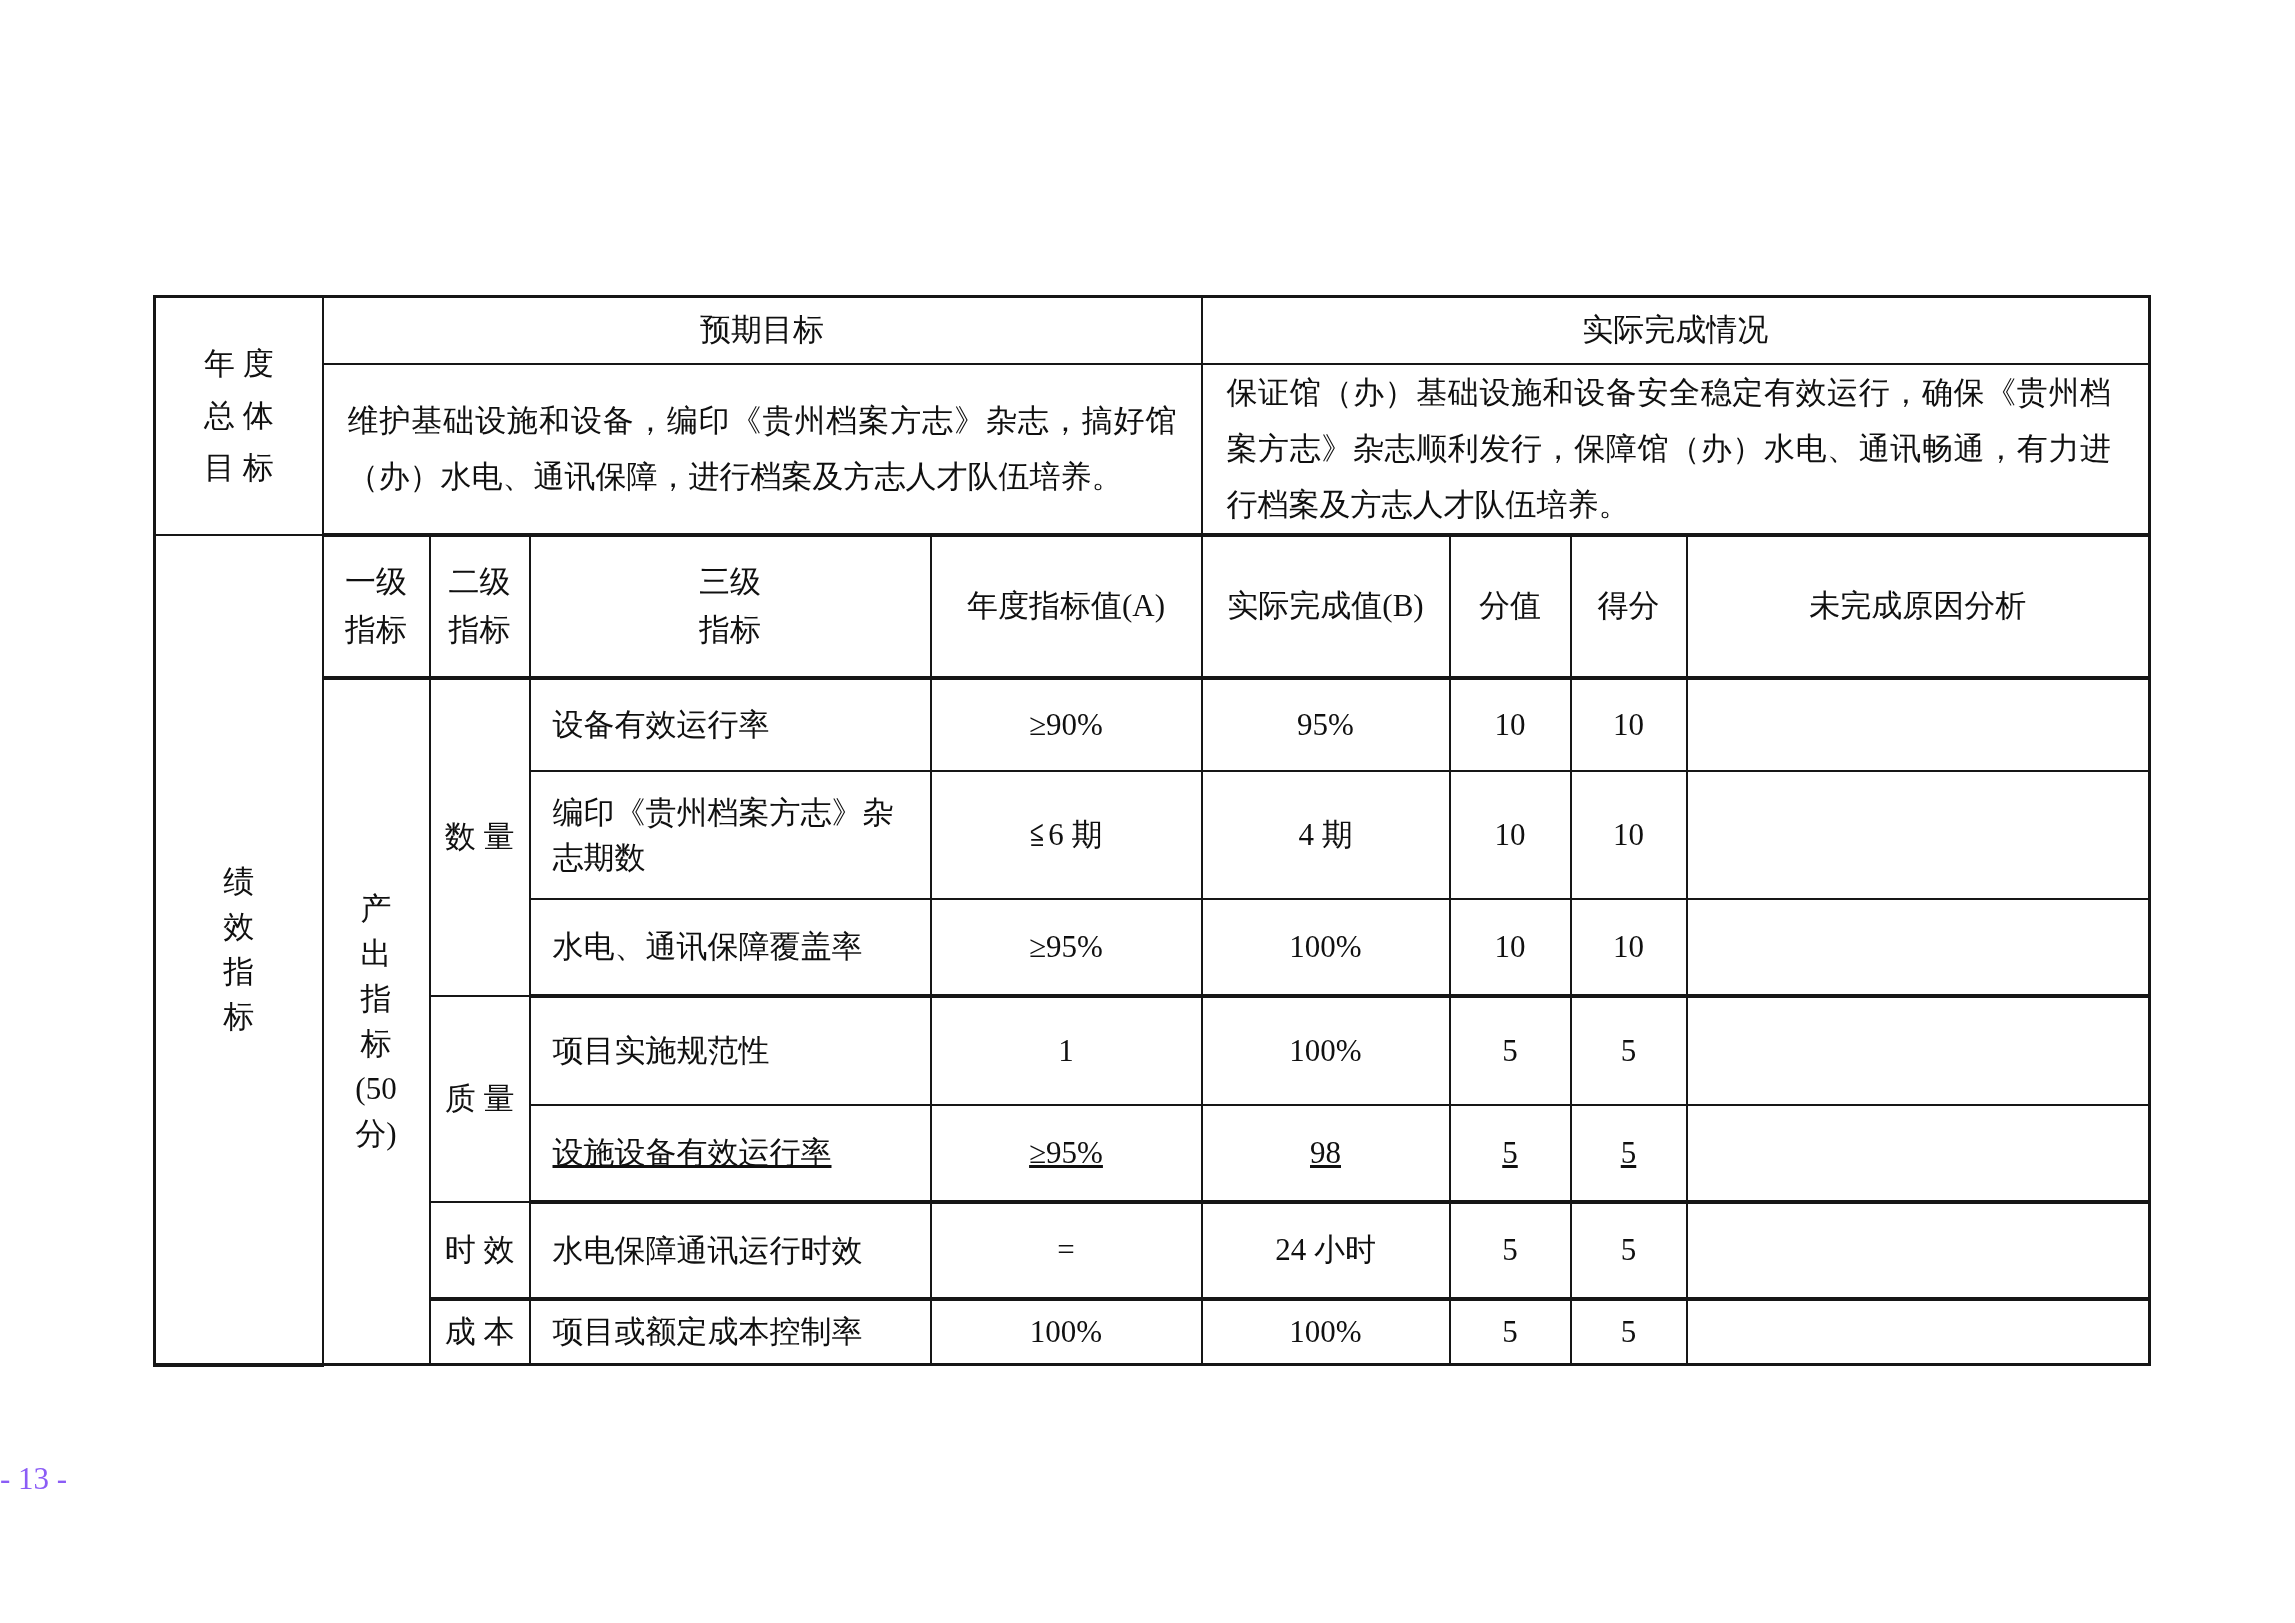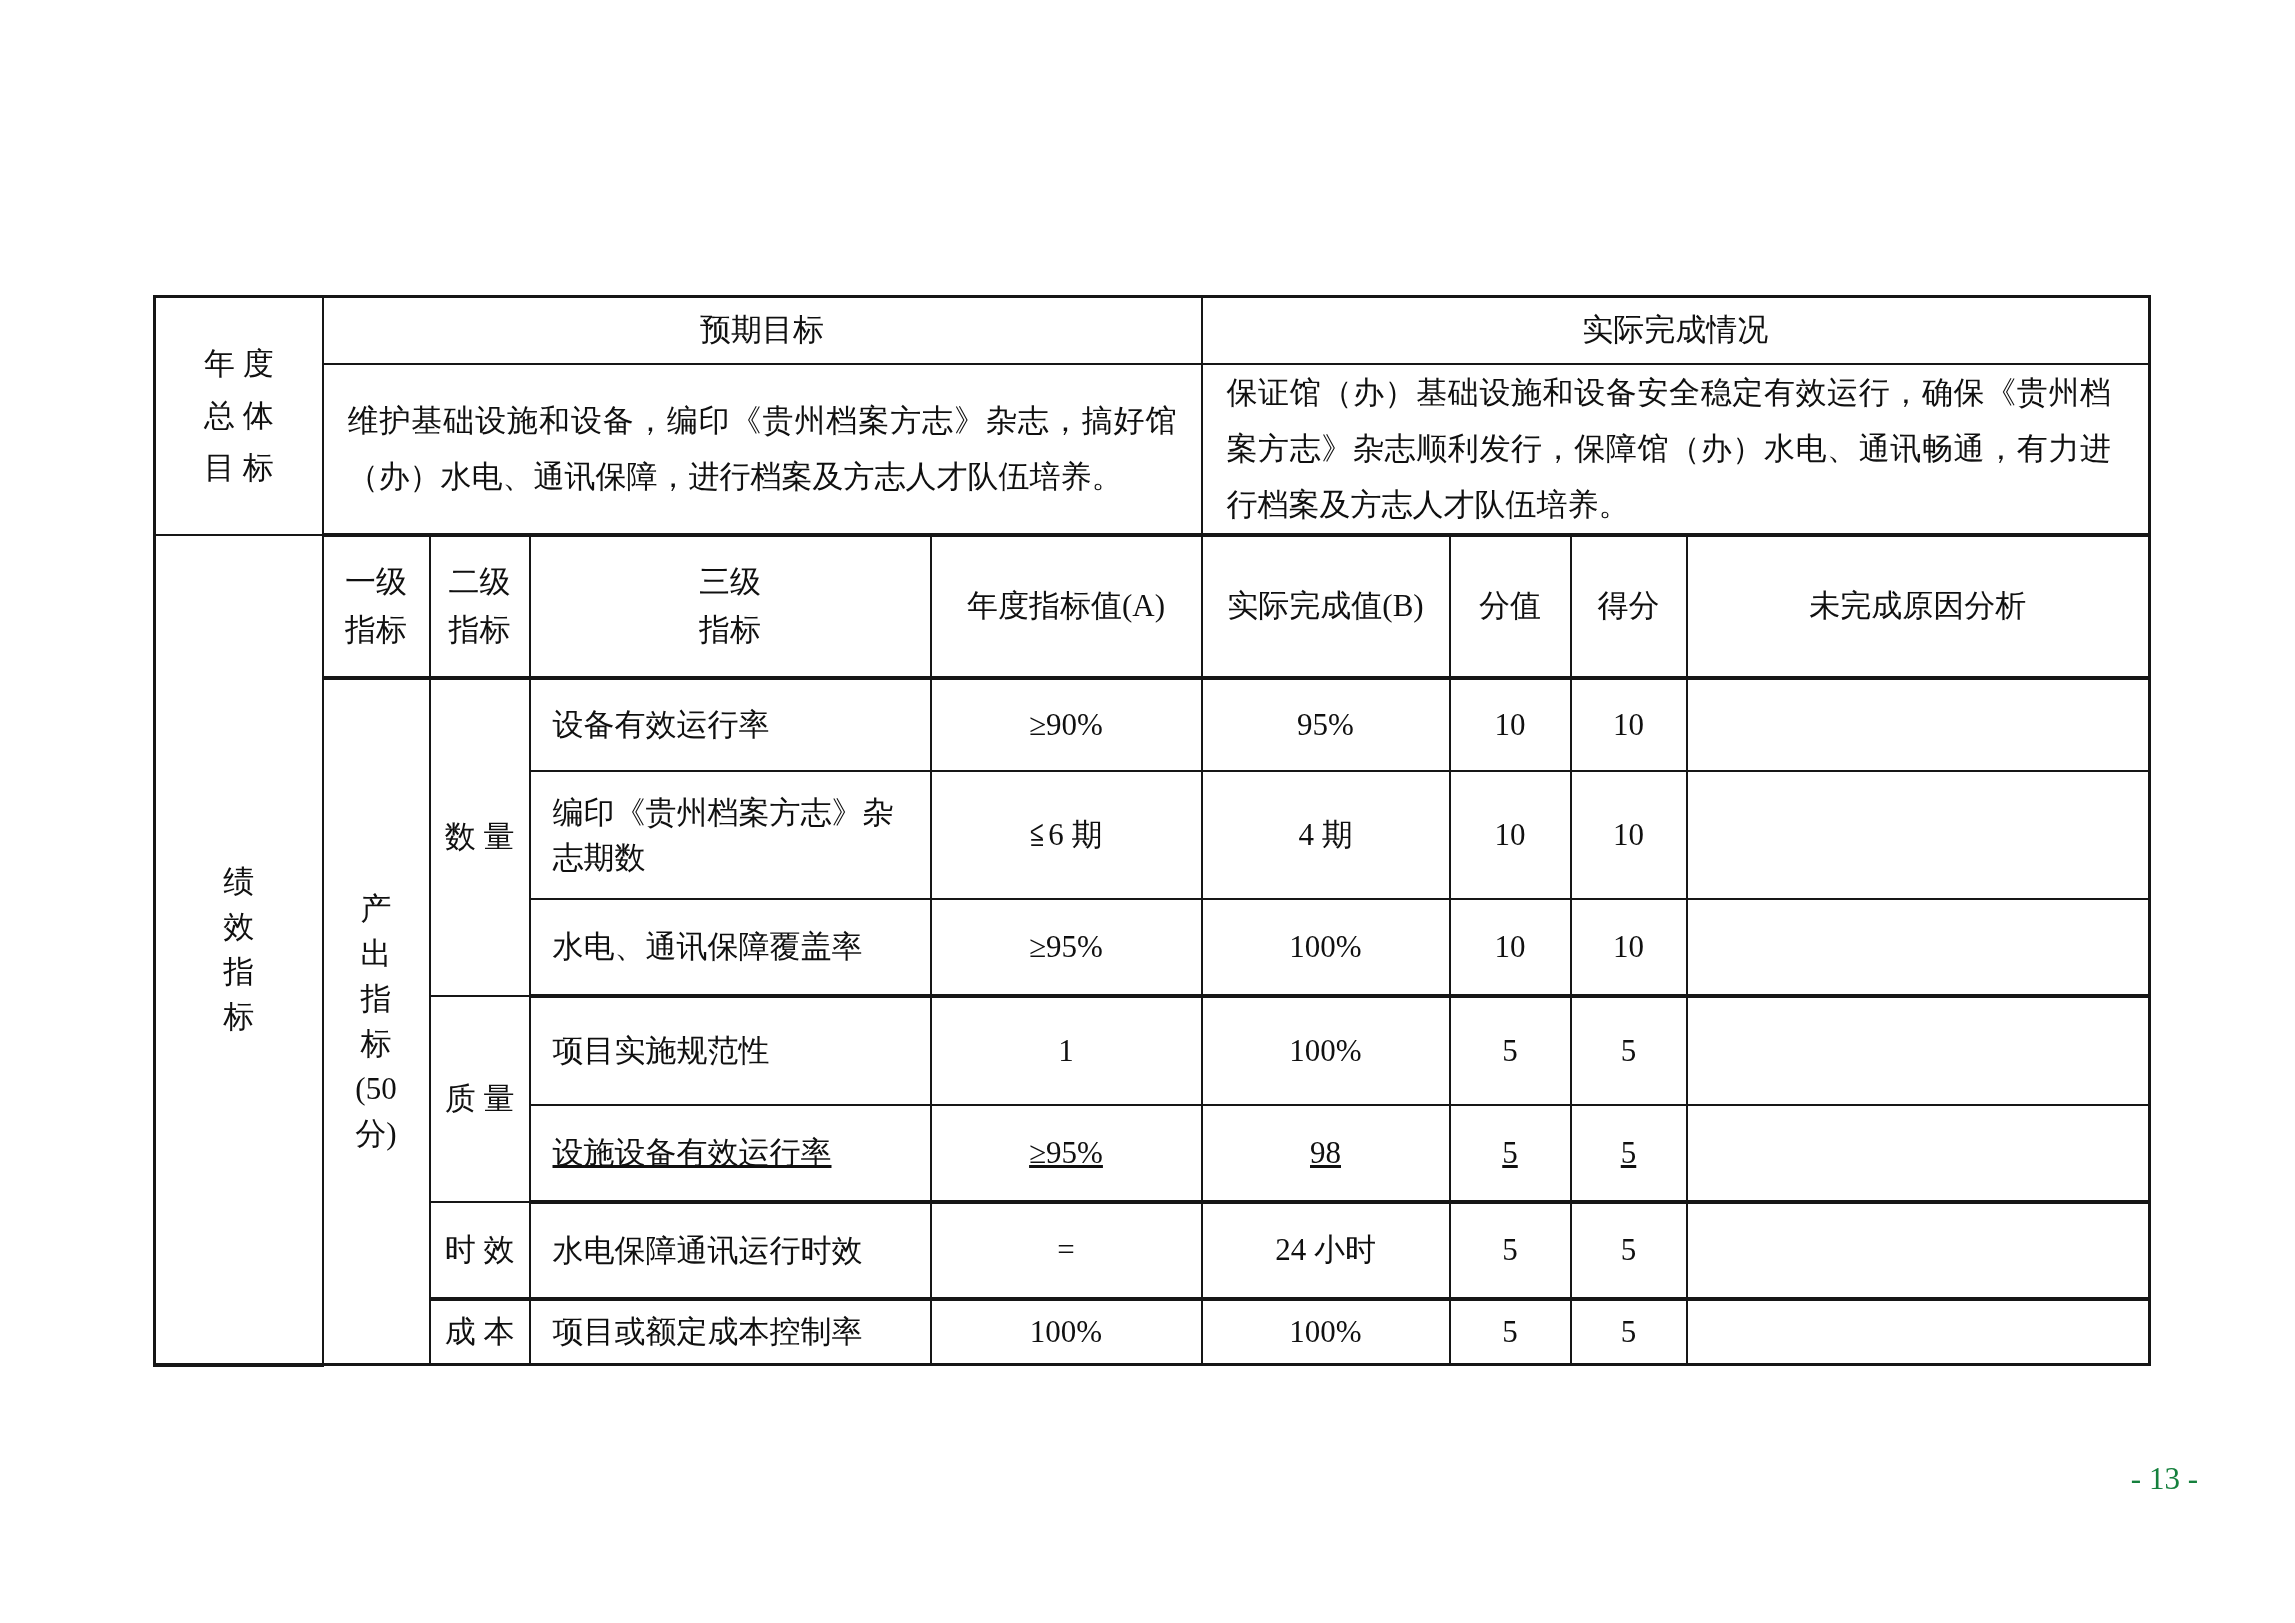--- a/index.html
+++ b/index.html
@@ -31,21 +31,21 @@
   .c-goalhead{line-height:52px;}
   .c-para{
     text-align:justify;line-height:56px;
     padding:1px 24px;
   }
   .c-para-actual{padding:0 37px 0 24px;}
   .c-h2{white-space:pre-line;line-height:48px;}
   .c-name{text-align:left;padding:0 34px 0 22px;line-height:45px;}
   .footer{
     position:absolute;top:1461px;left:0;width:2198px;
-    text-align:right;font-size:31px;line-height:35px;color:#15803d;
+    text-align:left;font-size:31px;line-height:35px;color:#8b5cf6;
   }
 </style>
 </head>
 <body>
 
 <table class="report">
   <colgroup>
     <col style="width:168px">
       <col style="width:107px">
       <col style="width:100px">

